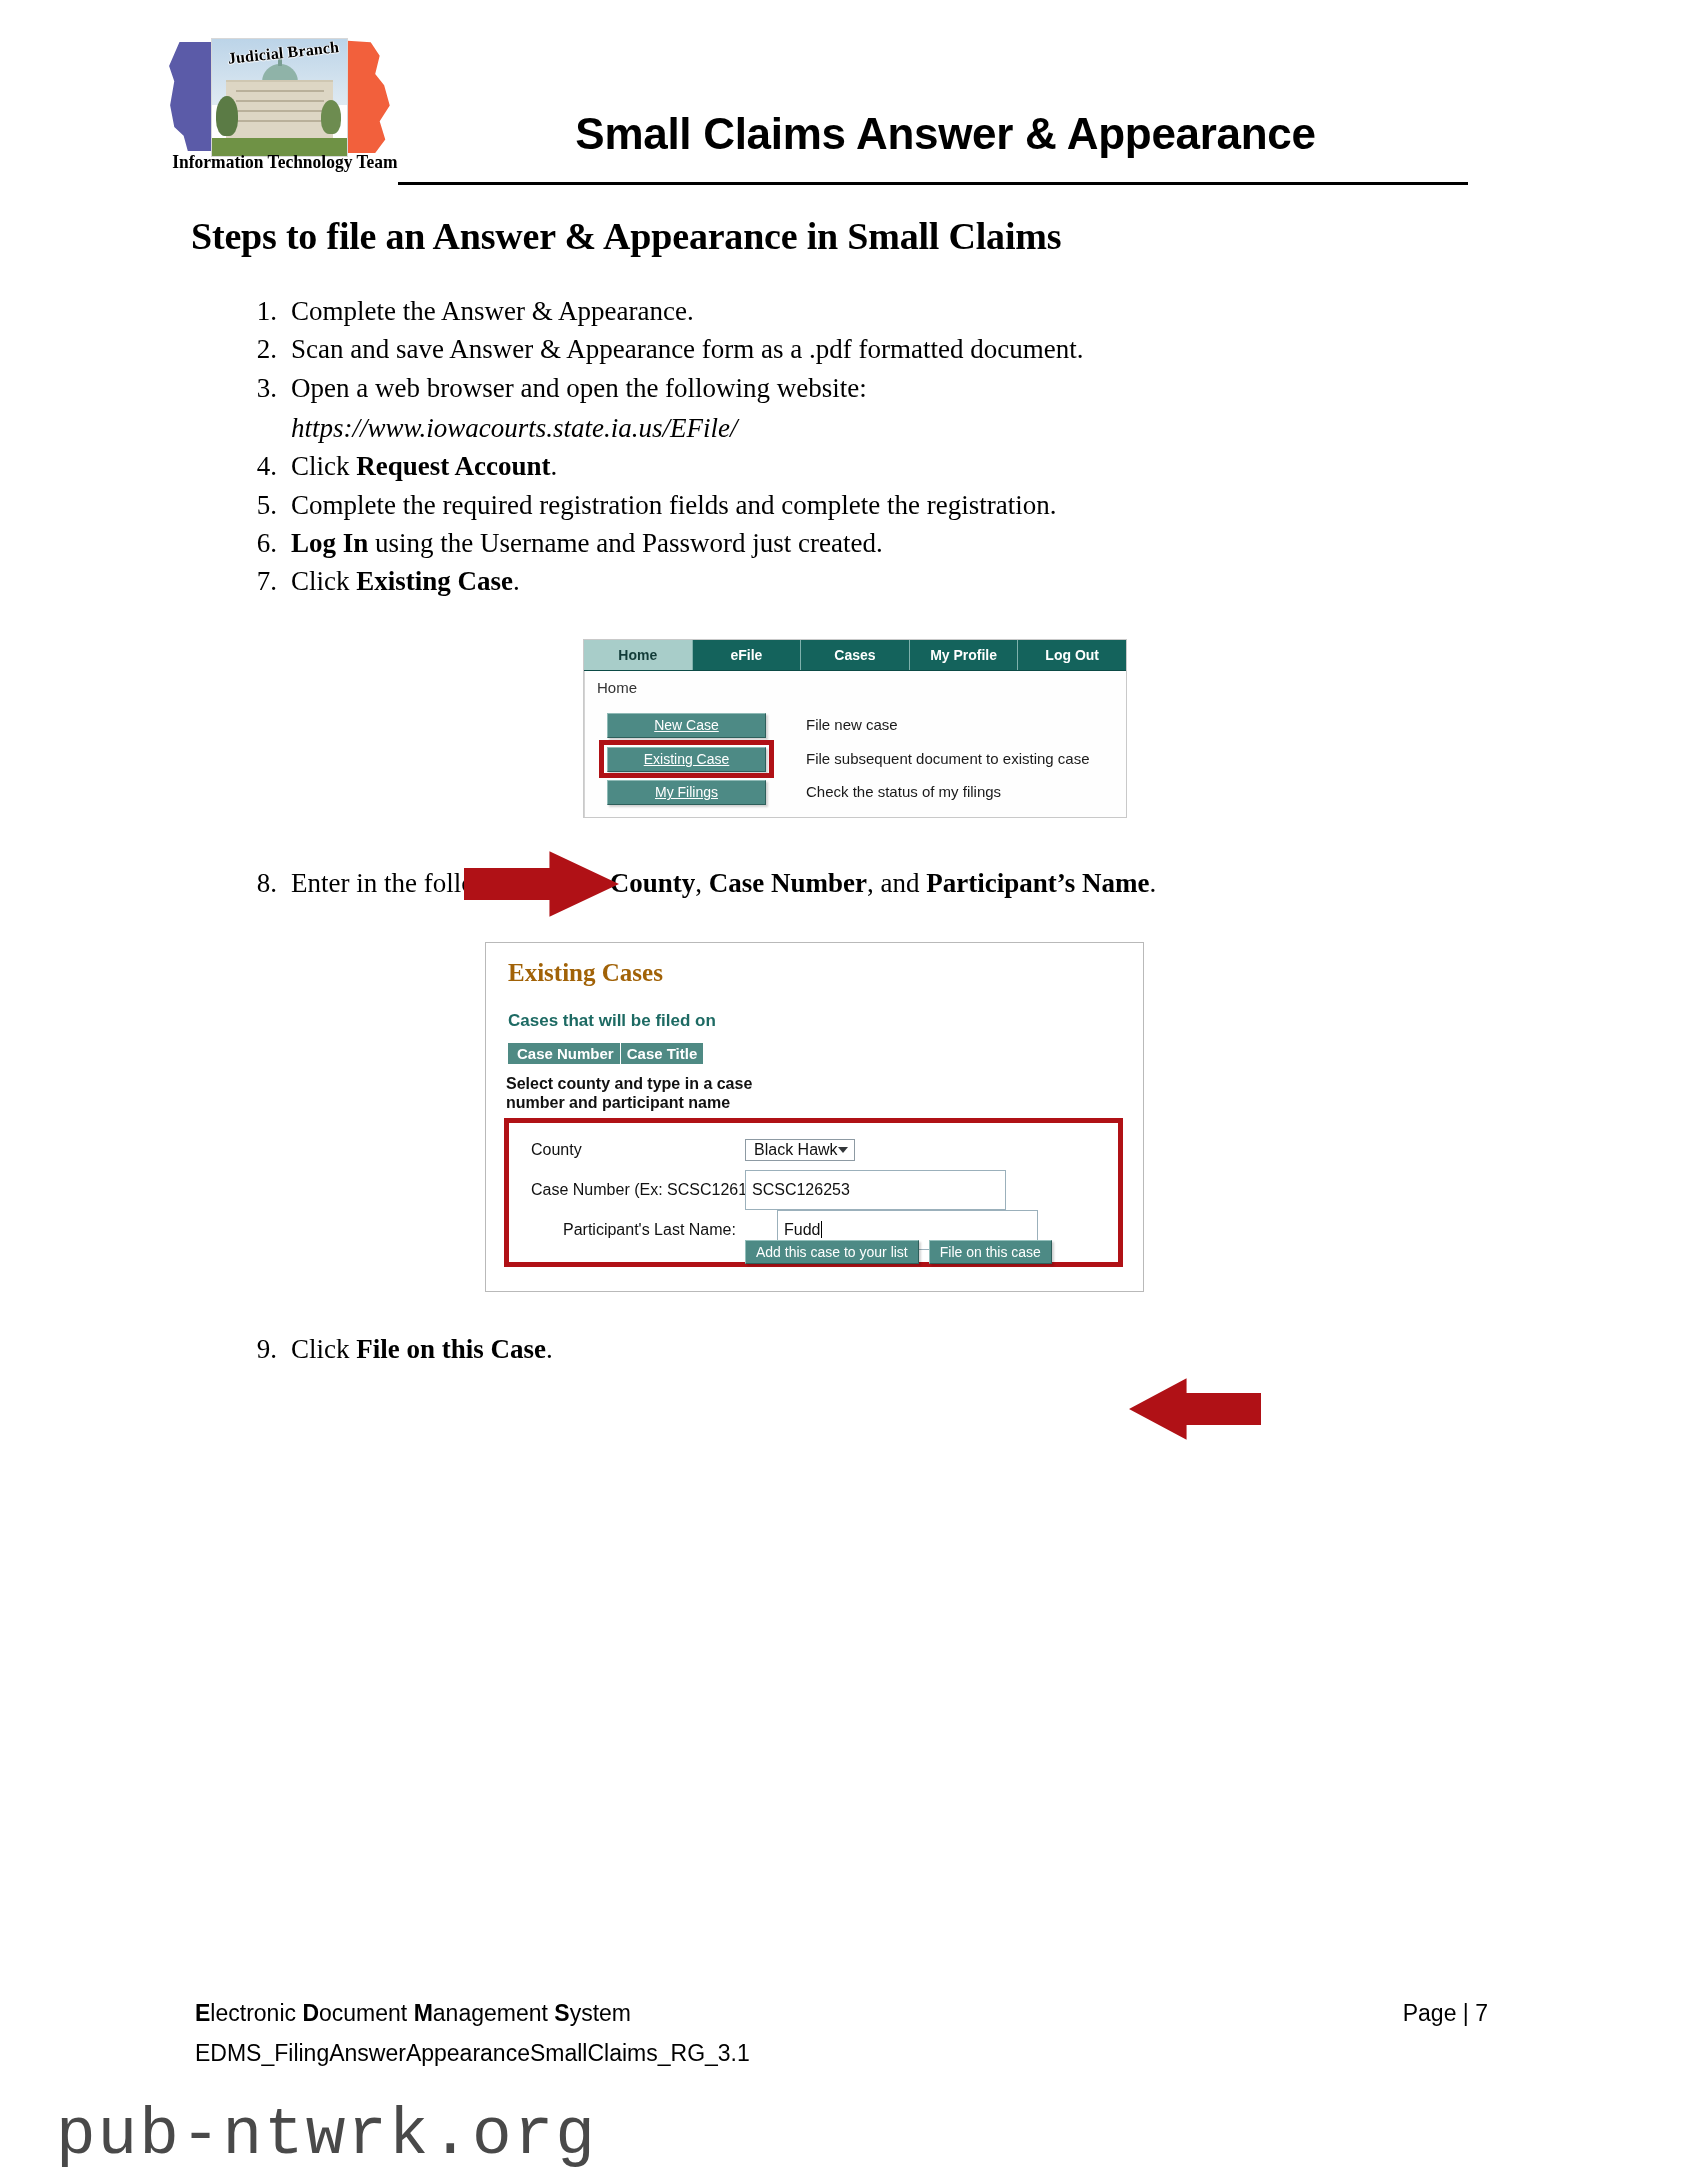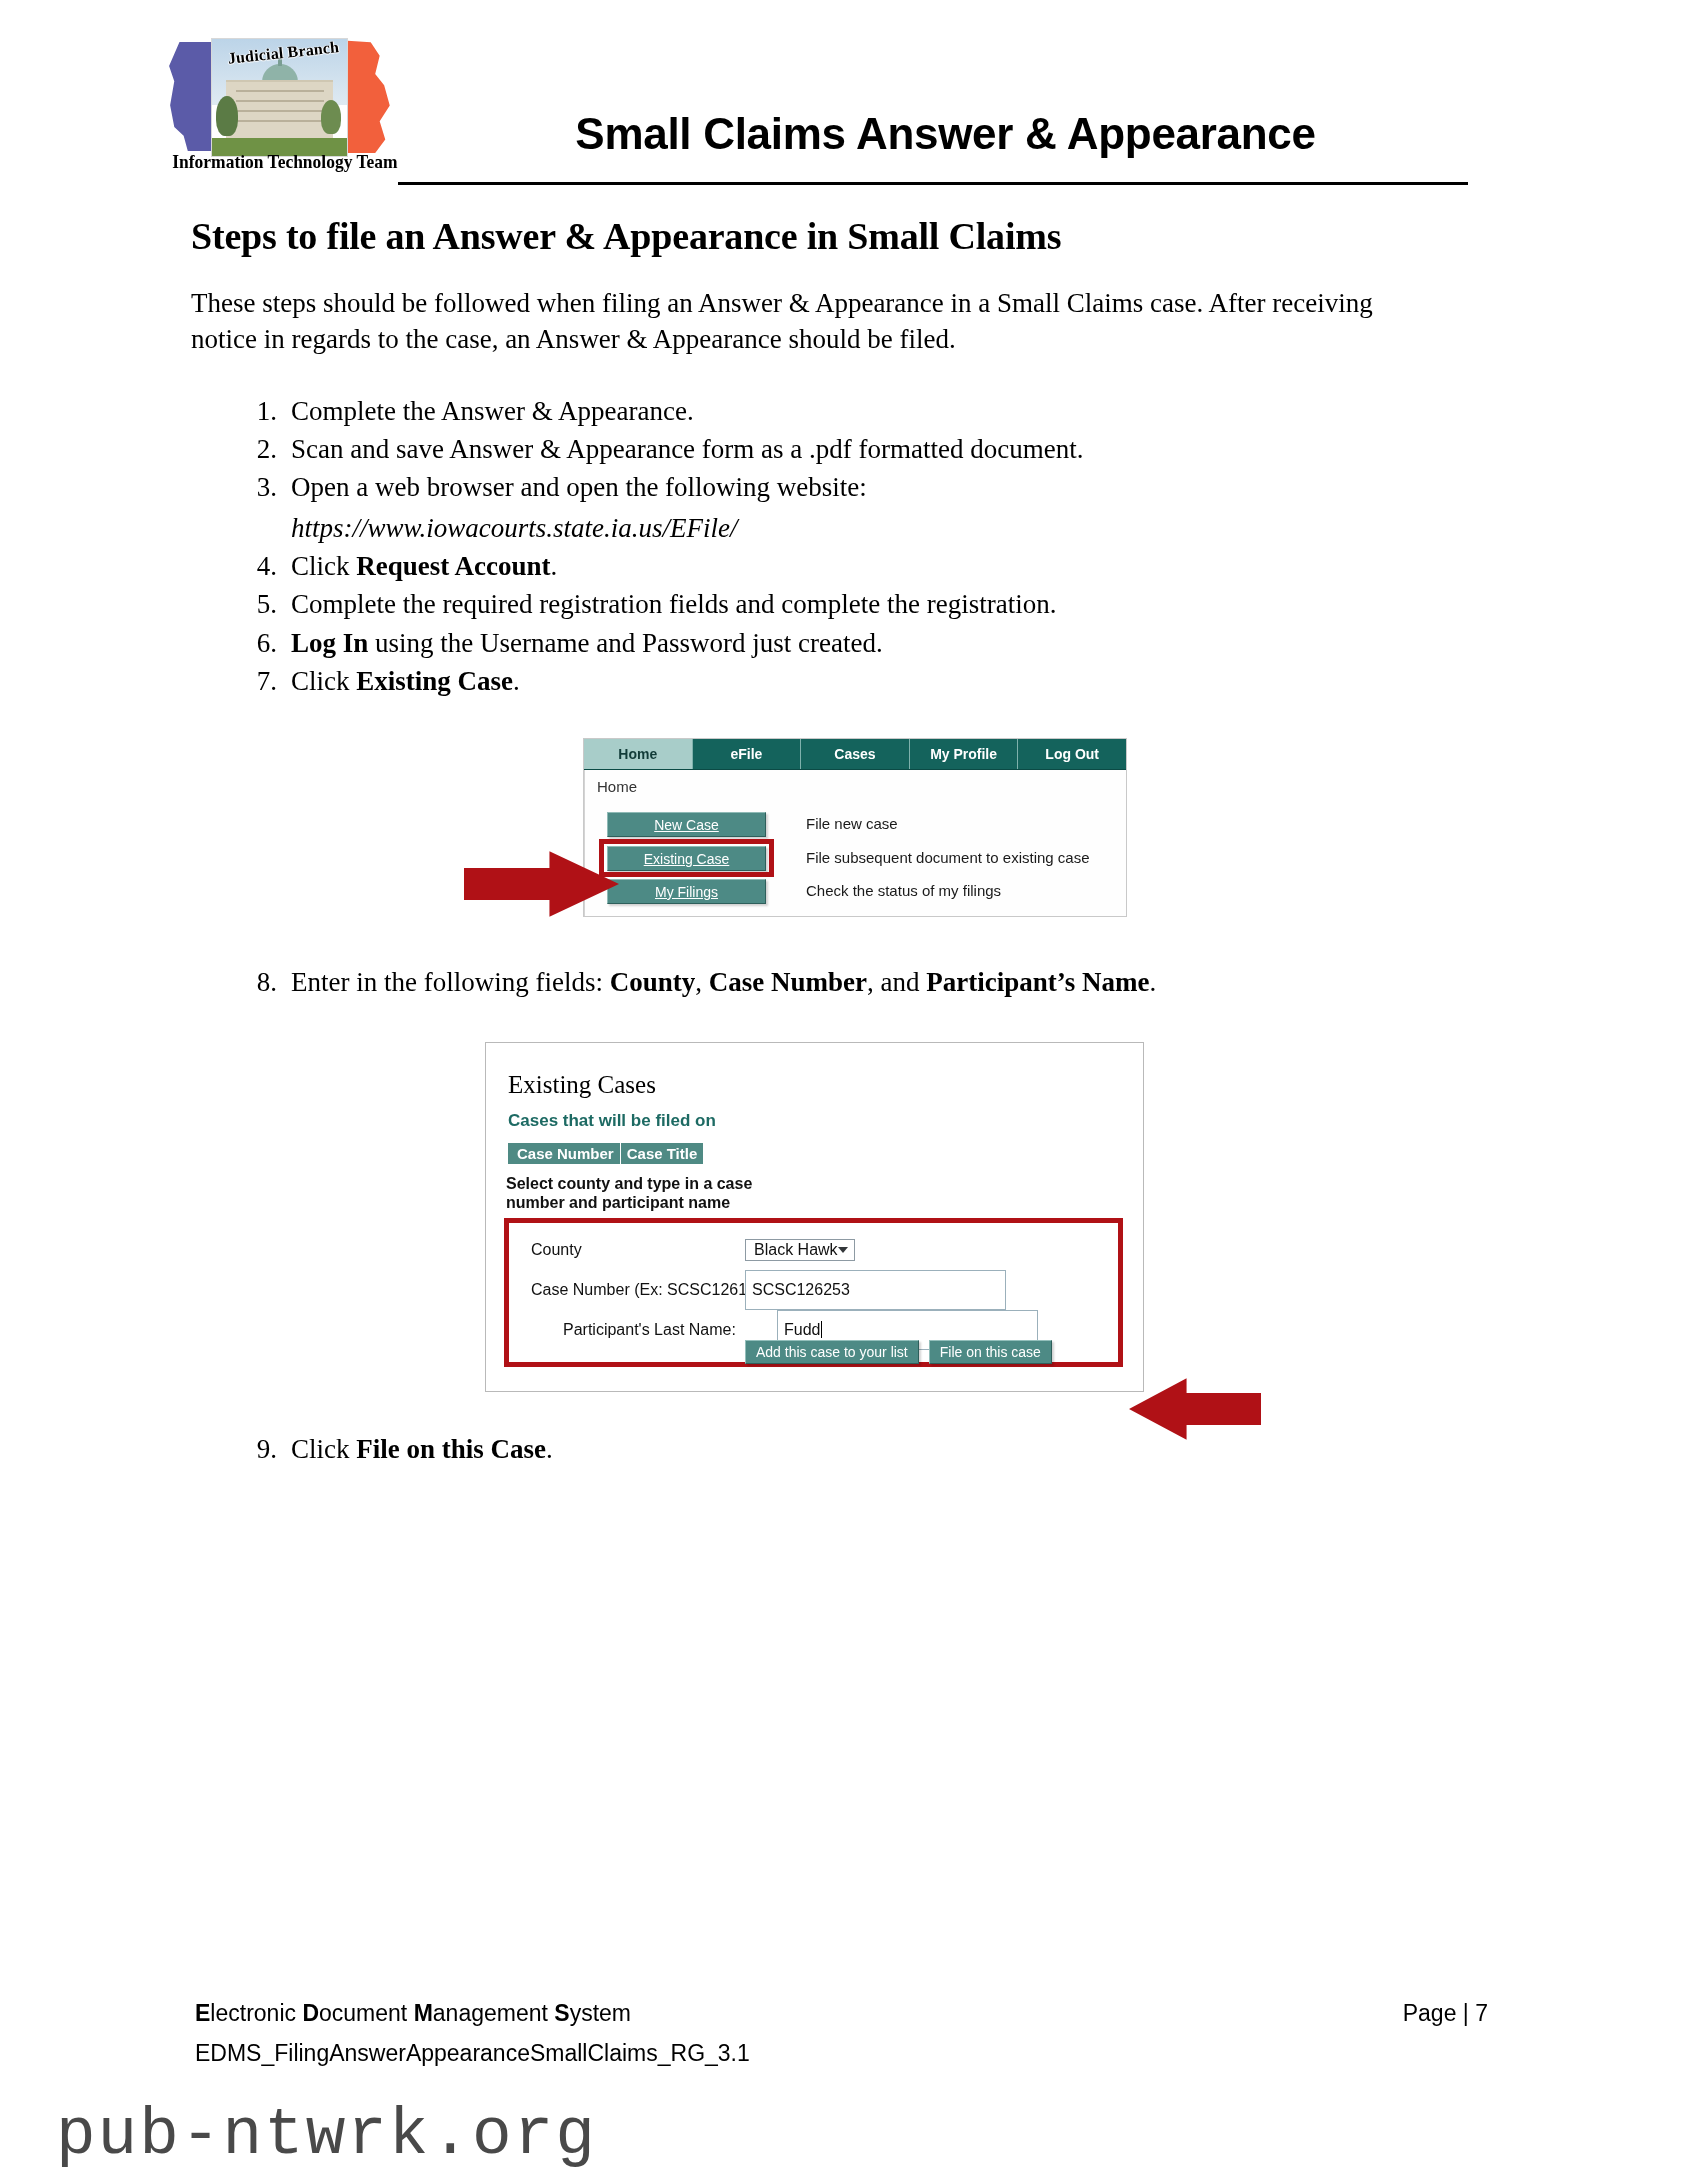--- a/index.html
+++ b/index.html
@@ -312,25 +312,25 @@
     position: absolute;
     left: 485px;
     top: 0px;
     width: 657px;
     height: 348px;
     background: #ffffff;
     border: 1px solid #b9b9b9;
   }
   .shot2-title {
     position: absolute;
-    left: 22px; top: 28px;
+    left: 22px; top: 16px;
     font-family: "Liberation Serif", serif;
-    font-weight: normal;
+    font-weight: bold;
     font-size: 25px;
-    color: #000000;
+    color: #a16207;
   }
   .shot2-sub {
     position: absolute;
     left: 22px; top: 68px;
     font-family: "Liberation Sans", sans-serif;
     font-weight: bold;
     font-size: 17px;
     color: #1d6a63;
   }
   .minitable {
@@ -522,21 +522,20 @@
     </div>
 
     <div class="header-title">Small Claims Answer &amp; Appearance</div>
     <div class="header-rule"></div>
   </div>
 
   <div class="content">
 
     <h1 class="section-heading">Steps to file an Answer &amp; Appearance in Small Claims</h1>
 
-    <p class="intro">These steps should be followed when filing an Answer &amp; Appearance in a Small Claims case. After receiving notice in regards to the case, an Answer &amp; Appearance should be filed.</p>
 
     <ol class="steps">
       <li><span>Complete the Answer &amp; Appearance.</span></li>
       <li><span>Scan and save Answer &amp; Appearance form as a .pdf formatted document.</span></li>
       <li>
         <span>Open a web browser and open the following website:</span>
         <span class="url-line">https://www.iowacourts.state.ia.us/EFile/</span>
       </li>
       <li><span>Click </span><b>Request Account</b><span>.</span></li>
       <li><span>Complete the required registration fields and complete the registration.</span></li>

